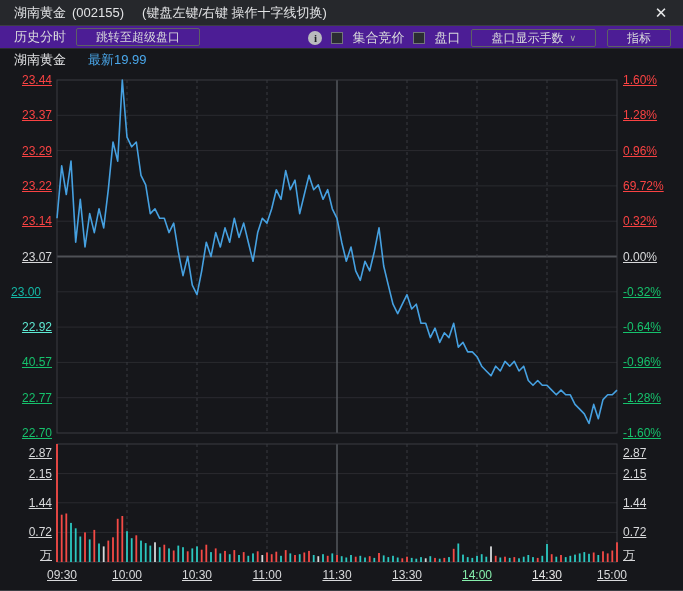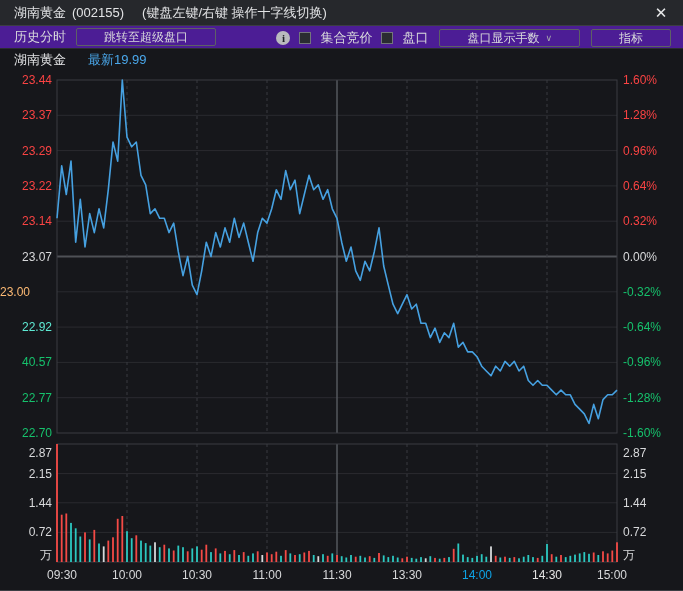--- a/index.html
+++ b/index.html
@@ -15,39 +15,39 @@
   .titlebar .t3{margin-left:22px;}
   .titlebar .t4{margin-left:18px;}
   .close-btn{position:absolute;right:12px;top:3px;width:20px;height:20px;line-height:20px;
              text-align:center;font-size:15px;color:#e8e9eb;cursor:pointer;}
   
   .toolbar{position:absolute;top:26px;left:0;width:683px;height:23px;background:#4c1d95;
            border-bottom:1px solid #2b2c30;display:flex;align-items:center;box-sizing:border-box;
            font-size:13px;}
   .toolbar .hist{margin-left:14px;color:#d8d9db;}
   .btn{border:1px solid #5d6066;border-radius:2px;background:transparent;color:#d8d9db;
-       font-size:12px;height:18px;line-height:16px;padding:0 27px;margin-left:10px;
+       font-size:12px;height:18px;line-height:16px;padding:0 19px;margin-left:10px;
        display:inline-flex;align-items:center;box-sizing:border-box;cursor:pointer;}
   .toolbar-right{position:absolute;right:12px;top:0;height:23px;display:flex;align-items:center;gap:9px;}
   .info-icon{width:14px;height:14px;border-radius:50%;background:#b9bbbe;color:#202226;
              font-size:11px;font-weight:bold;text-align:center;line-height:14px;cursor:pointer;
              font-family:"Liberation Serif",serif;}
   .checkbox{width:12px;height:12px;border:1px solid #73767c;background:#2a2c31;display:inline-block;
             box-sizing:border-box;cursor:pointer;}
   .chk-label{color:#d8d9db;font-size:13px;}
   .dd-arrow{font-size:9px;margin-left:6px;color:#a9abae;}
   
   .inforow{position:absolute;top:50px;left:0;width:683px;height:20px;display:flex;align-items:center;
            font-size:13px;}
   .inforow .name{margin-left:14px;color:#e3e4e6;}
   .inforow .latest{margin-left:22px;}
   
   #chart-svg{position:absolute;top:0;left:0;}
   #overlay{position:absolute;top:0;left:0;width:683px;height:591px;pointer-events:none;}
-  .axis-label{position:absolute;font-size:12px;white-space:nowrap;}
+  .axis-label{position:absolute;font-size:12px;white-space:nowrap;text-decoration:underline;}
 </style>
 </head>
 <body>
 
 <div id="app">
 
   <div class="titlebar">
     <span class="t1">湖南黄金</span>
     <span class="t2">(002155)</span>
     <span class="t4">(键盘左键/右键 操作十字线切换)</span>
@@ -230,29 +230,29 @@
       <rect x="616.1" y="542.3" width="1.8" height="19.7" fill="#f54a46"></rect>
       <polyline points="57.0,218.3 61.7,165.9 66.3,194.5 71.0,161.1 75.7,242.2 80.3,199.3 85.0,247.0 89.7,213.6 94.3,232.6 99.0,208.8 103.7,227.9 108.3,189.7 113.0,142.0 117.7,161.1 122.3,80.0 127.0,137.2 131.7,146.8 136.3,142.0 141.0,175.4 145.7,184.9 150.3,213.6 155.0,208.8 159.7,218.3 164.3,218.3 169.0,232.6 173.7,223.1 178.3,251.7 183.0,275.6 187.7,256.5 192.3,285.1 197.0,294.7 201.7,270.8 206.3,242.2 211.0,256.5 215.7,232.6 220.3,247.0 225.0,227.9 229.7,242.2 234.3,218.3 239.0,237.4 243.7,223.1 248.3,242.2 253.0,261.3 257.7,232.6 262.3,218.3 267.0,223.1 271.7,208.8 276.3,189.7 281.0,199.3 285.7,170.6 290.3,189.7 295.0,180.2 299.7,213.6 304.3,194.5 309.0,175.4 313.7,189.7 318.3,184.9 323.0,199.3 327.7,189.7 332.3,208.8 337.0,218.3 341.7,242.2 346.3,261.3 351.0,247.0 355.7,270.8 360.3,280.4 365.0,261.3 369.7,270.8 374.3,251.7 379.0,227.9 383.7,266.0 388.3,285.1 393.0,304.2 397.7,313.7 402.3,304.2 407.0,294.7 411.7,309.0 416.3,304.2 421.0,323.3 425.7,323.3 430.3,337.6 435.0,328.1 439.7,342.4 444.3,332.8 449.0,337.6 453.7,323.3 458.3,347.1 463.0,342.4 467.7,351.9 472.3,351.9 477.0,356.7 481.7,366.2 486.3,371.0 491.0,375.8 495.7,366.2 500.3,371.0 505.0,361.4 509.7,366.2 514.3,361.4 519.0,371.0 523.7,366.2 528.3,380.5 533.0,385.3 537.7,380.5 542.3,385.3 547.0,385.3 551.7,390.1 556.3,394.8 561.0,390.1 565.7,394.8 570.3,394.8 575.0,404.4 579.7,409.1 584.3,413.9 589.0,423.5 593.7,404.4 598.3,418.7 603.0,399.6 607.7,394.8 612.3,394.8 617.0,390.1" fill="none" stroke="#46a1e1" stroke-width="1.6" stroke-linejoin="round"></polyline>
     </svg>
   <div id="overlay">
       <div class="axis-label" style="left: 0px; width: 52px; text-align: right; top: 73px; color: rgb(250, 67, 67);">23.44</div>
       <div class="axis-label" style="left: 0px; width: 52px; text-align: right; top: 108.3px; color: rgb(250, 67, 67);">23.37</div>
       <div class="axis-label" style="left: 0px; width: 52px; text-align: right; top: 143.6px; color: rgb(250, 67, 67);">23.29</div>
       <div class="axis-label" style="left: 0px; width: 52px; text-align: right; top: 178.9px; color: rgb(250, 67, 67);">23.22</div>
       <div class="axis-label" style="left: 0px; width: 52px; text-align: right; top: 214.2px; color: rgb(250, 67, 67);">23.14</div>
       <div class="axis-label" style="left: 0px; width: 52px; text-align: right; top: 249.5px; color: rgb(216, 217, 219);">23.07</div>
-      <div class="axis-label" style="left: 0px; width: 52px; text-align: left; top: 284.8px; color: #fdba74;">23.00</div>
+      <div class="axis-label" style="left: 0px; width: 52px; text-align: center; top: 284.8px; color: #14b8a6;">23.00</div>
       <div class="axis-label" style="left: 0px; width: 52px; text-align: right; top: 320.1px; color: #5eead4;">22.92</div>
       <div class="axis-label" style="left: 0px; width: 52px; text-align: right; top: 355.4px; color: rgb(22, 193, 108);">40.57</div>
       <div class="axis-label" style="left: 0px; width: 52px; text-align: right; top: 390.7px; color: rgb(22, 193, 108);">22.77</div>
       <div class="axis-label" style="left: 0px; width: 52px; text-align: right; top: 426px; color: rgb(22, 193, 108);">22.70</div>
       <div class="axis-label" style="left: 623px; top: 73px; color: rgb(250, 67, 67);">1.60%</div>
       <div class="axis-label" style="left: 623px; top: 108.3px; color: rgb(250, 67, 67);">1.28%</div>
       <div class="axis-label" style="left: 623px; top: 143.6px; color: rgb(250, 67, 67);">0.96%</div>
-      <div class="axis-label" style="left: 623px; top: 178.9px; color: rgb(250, 67, 67);">0.64%</div>
+      <div class="axis-label" style="left: 623px; top: 178.9px; color: rgb(250, 67, 67);">69.72%</div>
       <div class="axis-label" style="left: 623px; top: 214.2px; color: rgb(250, 67, 67);">0.32%</div>
       <div class="axis-label" style="left: 623px; top: 249.5px; color: rgb(216, 217, 219);">0.00%</div>
       <div class="axis-label" style="left: 623px; top: 284.8px; color: rgb(22, 193, 108);">-0.32%</div>
       <div class="axis-label" style="left: 623px; top: 320.1px; color: rgb(22, 193, 108);">-0.64%</div>
       <div class="axis-label" style="left: 623px; top: 355.4px; color: rgb(22, 193, 108);">-0.96%</div>
       <div class="axis-label" style="left: 623px; top: 390.7px; color: rgb(22, 193, 108);">-1.28%</div>
       <div class="axis-label" style="left: 623px; top: 426px; color: rgb(22, 193, 108);">-1.60%</div>
       <div class="axis-label" style="left: 0px; width: 52px; text-align: right; top: 446px; color: rgb(216, 217, 219);">2.87</div>
       <div class="axis-label" style="left: 623px; top: 446px; color: rgb(216, 217, 219);">2.87</div>
       <div class="axis-label" style="left: 0px; width: 52px; text-align: right; top: 466.603px; color: rgb(216, 217, 219);">2.15</div>
@@ -262,18 +262,18 @@
       <div class="axis-label" style="left: 0px; width: 52px; text-align: right; top: 525.397px; color: rgb(216, 217, 219);">0.72</div>
       <div class="axis-label" style="left: 623px; top: 525.397px; color: rgb(216, 217, 219);">0.72</div>
       <div class="axis-label" style="left: 0px; width: 52px; text-align: right; top: 547px; color: rgb(216, 217, 219);">万</div>
       <div class="axis-label" style="left: 623px; top: 547px; color: rgb(216, 217, 219);">万</div>
       <div class="axis-label" style="left: 40px; width: 44px; text-align: center; top: 568px; color: rgb(216, 217, 219);">09:30</div>
       <div class="axis-label" style="left: 105px; width: 44px; text-align: center; top: 568px; color: rgb(216, 217, 219);">10:00</div>
       <div class="axis-label" style="left: 175px; width: 44px; text-align: center; top: 568px; color: rgb(216, 217, 219);">10:30</div>
       <div class="axis-label" style="left: 245px; width: 44px; text-align: center; top: 568px; color: rgb(216, 217, 219);">11:00</div>
       <div class="axis-label" style="left: 315px; width: 44px; text-align: center; top: 568px; color: rgb(216, 217, 219);">11:30</div>
       <div class="axis-label" style="left: 385px; width: 44px; text-align: center; top: 568px; color: rgb(216, 217, 219);">13:30</div>
-      <div class="axis-label" style="left: 455px; width: 44px; text-align: center; top: 568px; color: #0ea5e9;">14:00</div>
+      <div class="axis-label" style="left: 455px; width: 44px; text-align: center; top: 568px; color: #86efac;">14:00</div>
       <div class="axis-label" style="left: 525px; width: 44px; text-align: center; top: 568px; color: #e5e5e5;">14:30</div>
       <div class="axis-label" style="left: 590px; width: 44px; text-align: center; top: 568px; color: rgb(216, 217, 219);">15:00</div>
     </div>
 
 </div>
 
 </body></html>

